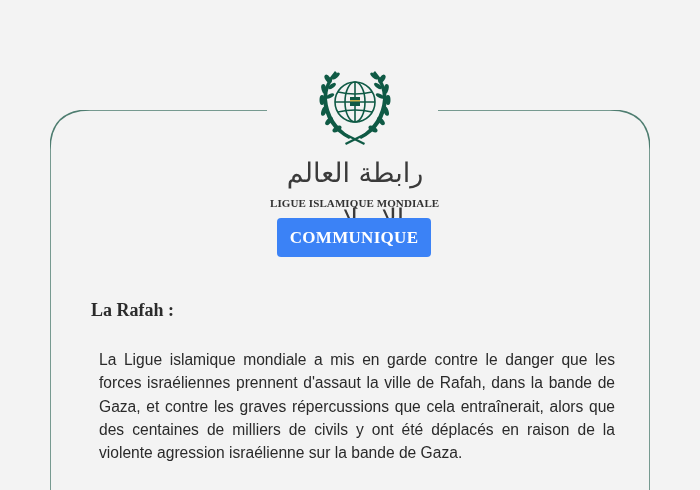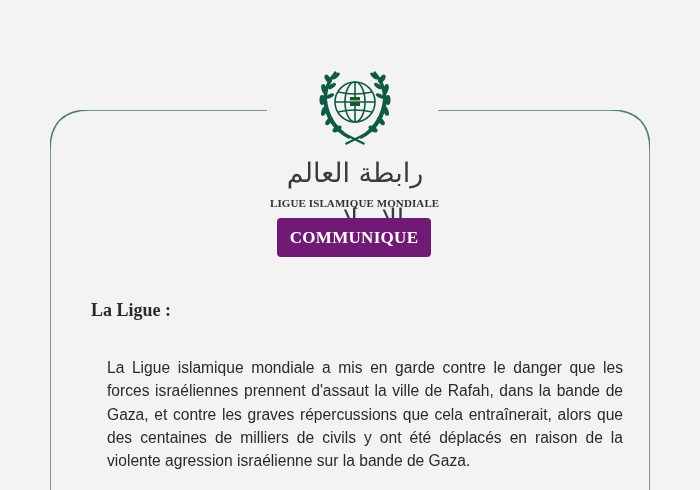--- a/index.html
+++ b/index.html
@@ -19,33 +19,33 @@
     font-size: 27px; line-height: 46px; color: #3a3a3a; direction: rtl;
     letter-spacing: 0px;
   }
   .org-name {
     position: absolute; left: 270px; top: 197px; width: 170px; text-align: left;
     font-family: "Liberation Serif", serif; font-weight: bold; font-size: 11px;
     color: #333; letter-spacing: 0.1px; white-space: nowrap;
   }
   .badge {
     position: absolute; left: 277px; top: 218px; width: 154px; height: 39px;
-    background: #701a75; border-radius: 4px; color: #fff;
+    background: #3b82f6; border-radius: 4px; color: #fff;
     font-family: "Liberation Serif", serif; font-weight: bold; font-size: 17px;
     text-align: center; line-height: 40px; letter-spacing: 0.3px;
   }
   .dateline {
     position: absolute; left: 91px; top: 300px;
     font-family: "Liberation Serif", serif; font-weight: bold; font-size: 18px;
     color: #2b2b2b;
   }
   .body-text {
     position: absolute; left: 91px; top: 340px; width: 516px;
     font-family: "Liberation Sans", sans-serif; font-size: 15.6px; line-height: 23.3px;
-    color: #2a2a2a; text-align: justify; margin: 16px;
+    color: #2a2a2a; text-align: justify; margin: 8px;
   }
 </style>
 </head>
 <body>
 
 <div class="frame">
   <svg width="600" height="420" viewBox="0 0 600 420">
     <path d="M 217 0 L 40 0 Q 0 0 0 40 L 0 420" fill="none" stroke="#4e7d70" stroke-width="1.5"></path>
     <path d="M 388 0 L 560 0 Q 600 0 600 40 L 600 420" fill="none" stroke="#4e7d70" stroke-width="1.5"></path>
   </svg>
@@ -87,14 +87,14 @@
       <path d="M 30 78 L 50 68 L 51 70 L 31 80 Z"></path>
       <path d="M 50 78 L 30 68 L 29 70 L 49 80 Z"></path>
     </g>
   </svg>
 </div>
 
 <div class="arabic">رابطة العالم الإسلامي</div>
 <div class="org-name">LIGUE ISLAMIQUE MONDIALE</div>
 <div class="badge">COMMUNIQUE</div>
 
-<div class="dateline">La Ligue :</div>
+<div class="dateline">La Rafah :</div>
 <p class="body-text">La Ligue islamique mondiale a mis en garde contre le danger que les forces israéliennes prennent d'assaut la ville de Rafah, dans la bande de Gaza, et contre les graves répercussions que cela entraînerait, alors que des centaines de milliers de civils y ont été déplacés en raison de la violente agression israélienne sur la bande de Gaza.</p>
 
 </body></html>

